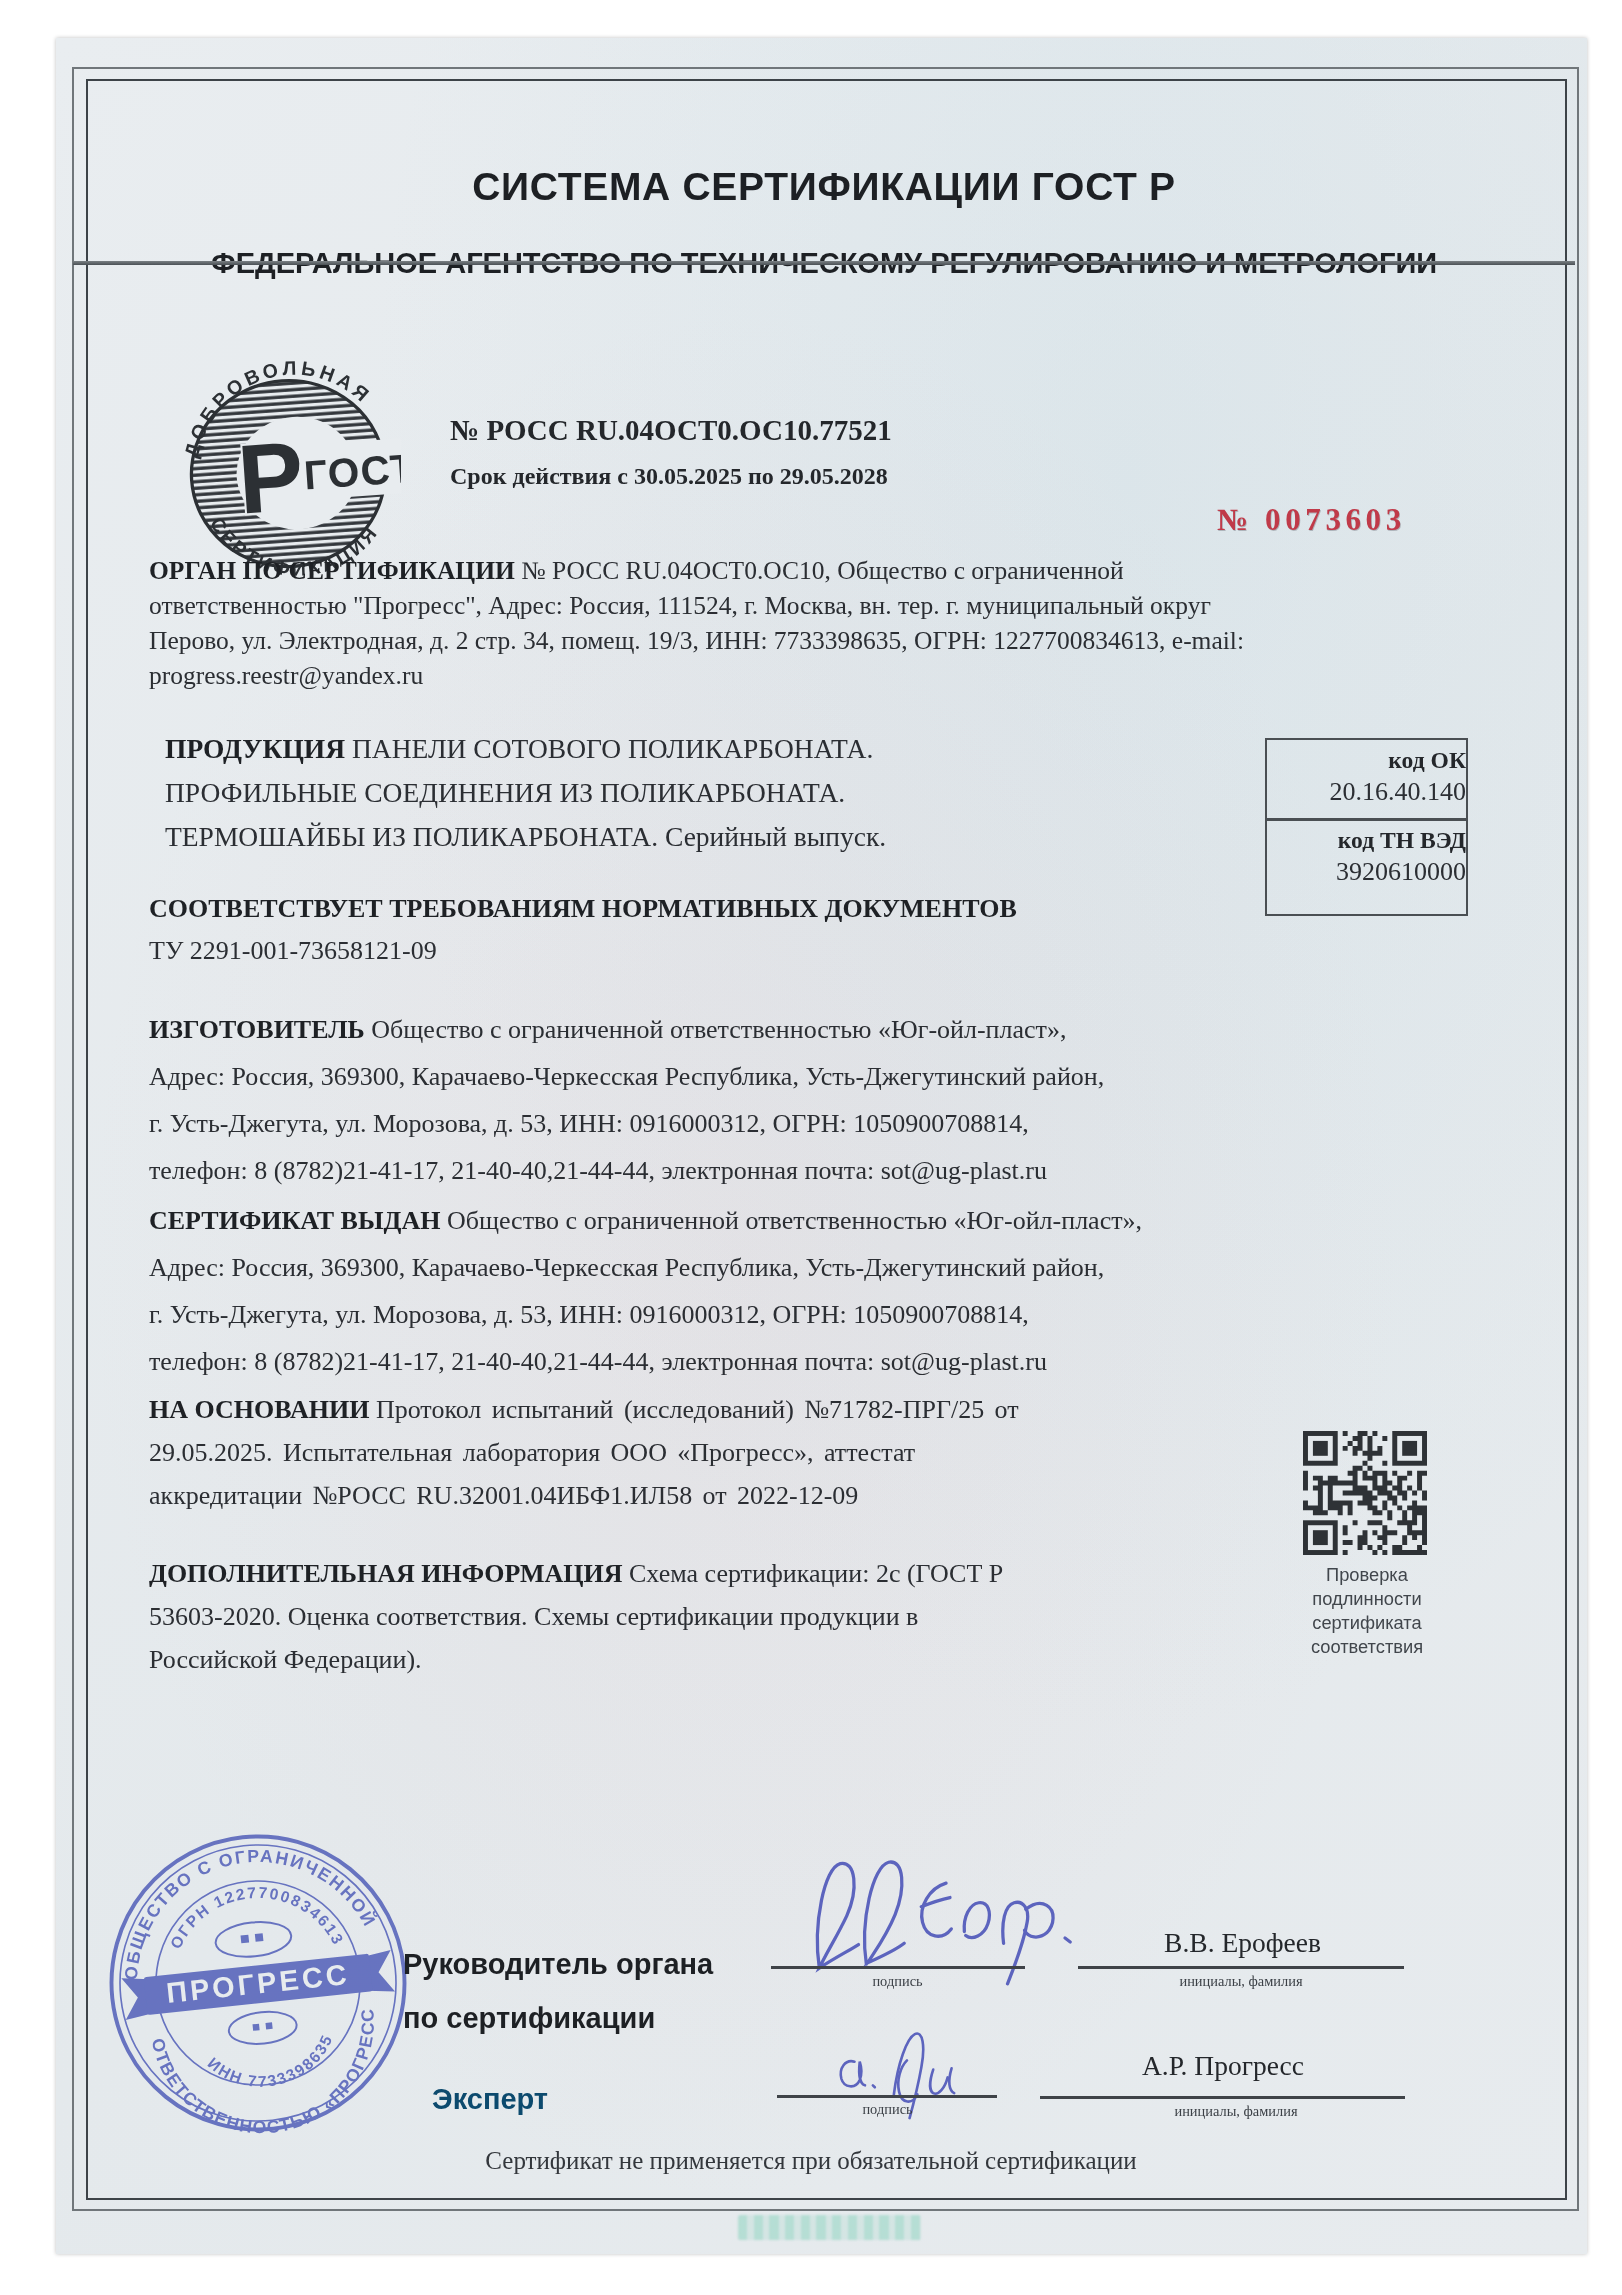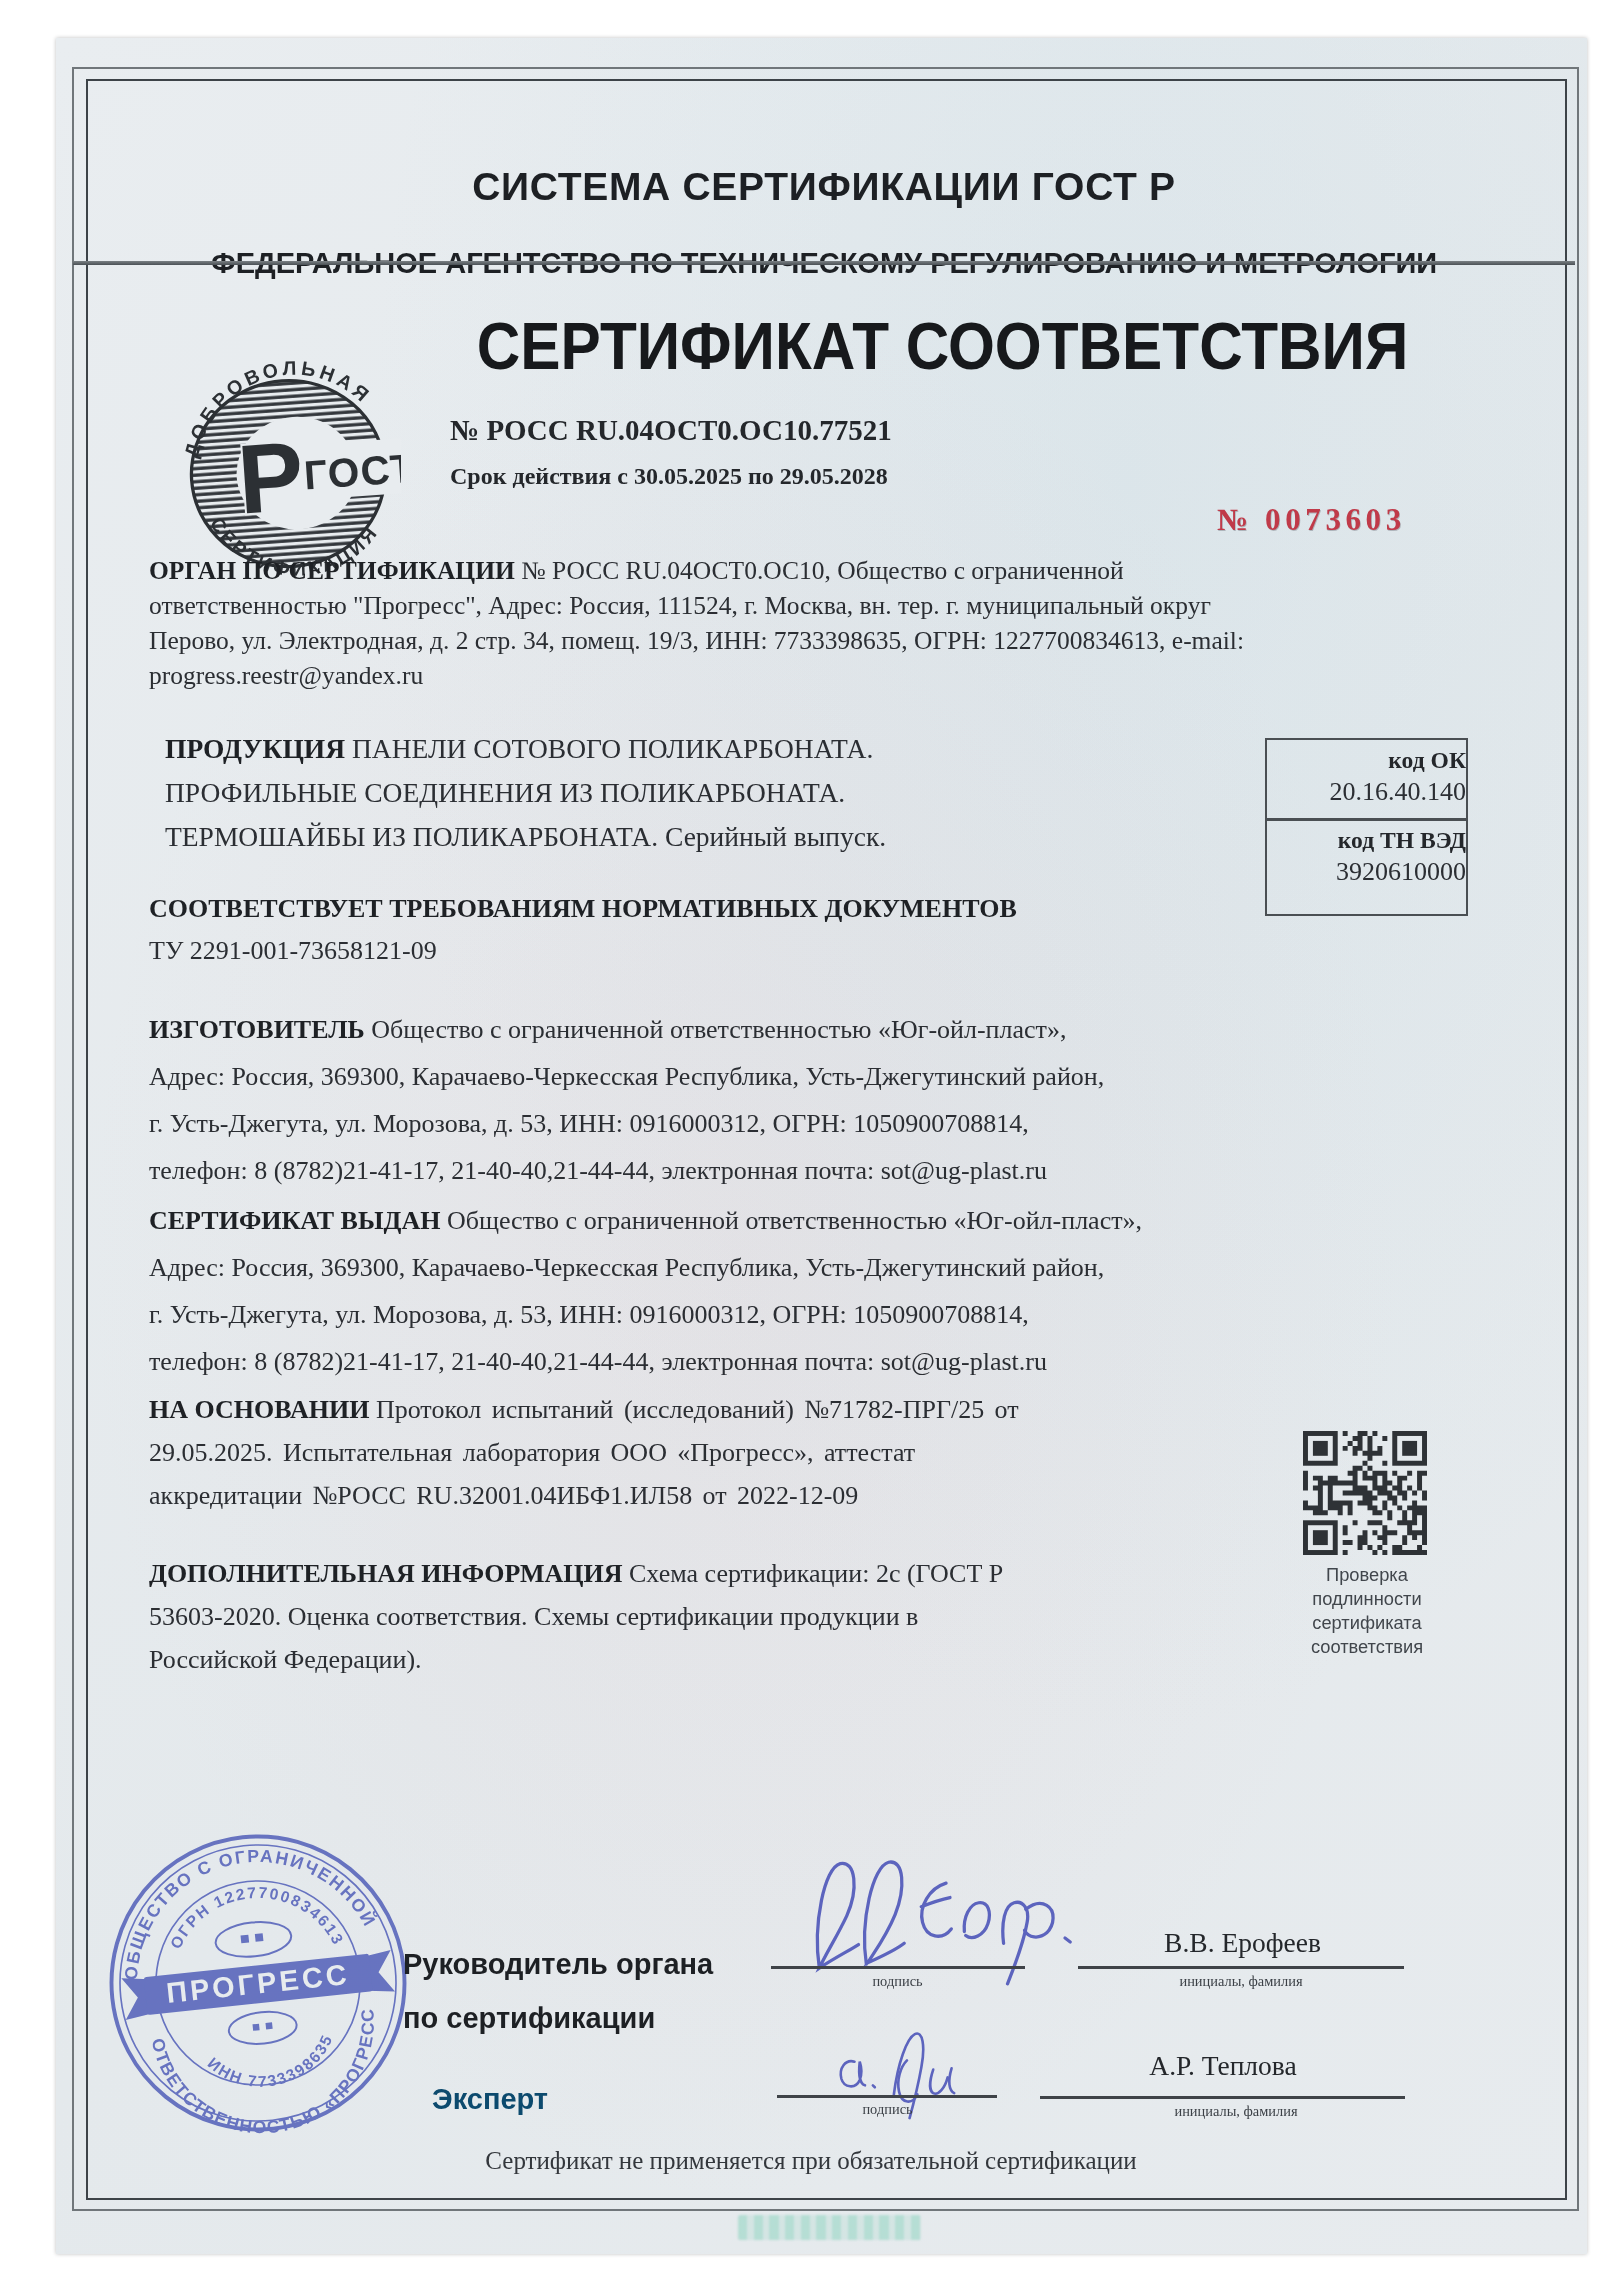--- a/index.html
+++ b/index.html
@@ -65,23 +65,20 @@
 
 <div id="root">
   <div class="paper"></div>
   <div class="b-outer abs"></div>
   <div class="b-inner abs"></div>
 
   <div class="abs hdr1 sans">СИСТЕМА СЕРТИФИКАЦИИ ГОСТ Р</div>
   <div class="abs hdr2 sans">ФЕДЕРАЛЬНОЕ АГЕНТСТВО ПО ТЕХНИЧЕСКОМУ РЕГУЛИРОВАНИЮ И МЕТРОЛОГИИ</div>
   <div class="abs rule"></div>
 
-  <div class="abs title">
-    <span>СЕРТИФИКАТ СООТВЕТСТВИЯ</span>
-  </div>
 
   <div class="abs" style="left:175px;top:335px;width:226px;height:242px;">
     <svg width="226" height="242" viewBox="0 0 345 370">
       <defs>
         <pattern id="stripes" width="10" height="10" patternUnits="userSpaceOnUse">
           <rect width="10" height="10" fill="#e8ecef"></rect>
           <rect y="2" width="10" height="5" fill="#33373c"></rect>
         </pattern>
         <path id="arcTop" d="M30,212 A152,162 0 0 1 318,152"></path>
         <path id="arcBot" d="M40,258 A150,150 0 0 0 316,292"></path>
@@ -231,20 +228,20 @@
         <path d="M48,62 C34,58 24,72 28,88 C32,102 50,104 56,90 C60,80 58,68 56,62 C54,80 56,96 64,98"></path>
         <path d="M76,98 l3,3"></path>
         <path d="M108,112 C114,64 128,26 140,20 C152,14 156,38 150,70 C145,98 138,126 132,148"></path>
         <path d="M128,60 C118,70 112,90 116,108 C120,126 136,128 144,112"></path>
         <path d="M168,74 C162,92 162,106 168,110 C176,114 186,102 190,86 M196,72 C190,92 192,106 200,110"></path>
       </g>
     </svg>
   </div>
   <div class="abs sigline" style="left:777px;top:2095px;width:220px;"></div>
   <div class="abs sublabel" style="left:822px;top:2101px;width:131px;">подпись</div>
-  <div class="abs name" style="left:1040px;top:2050px;width:366px;">А.Р. Теплова</div>
+  <div class="abs name" style="left:1040px;top:2050px;width:366px;">А.Р. Прогресс</div>
   <div class="abs sigline" style="left:1040px;top:2096px;width:365px;"></div>
   <div class="abs sublabel" style="left:1138px;top:2103px;width:196px;">инициалы, фамилия</div>
 
   <div class="abs footer-note">Сертификат не применяется при обязательной сертификации</div>
   <div class="abs green-mark"></div>
 </div>
 
 
 </body></html>

